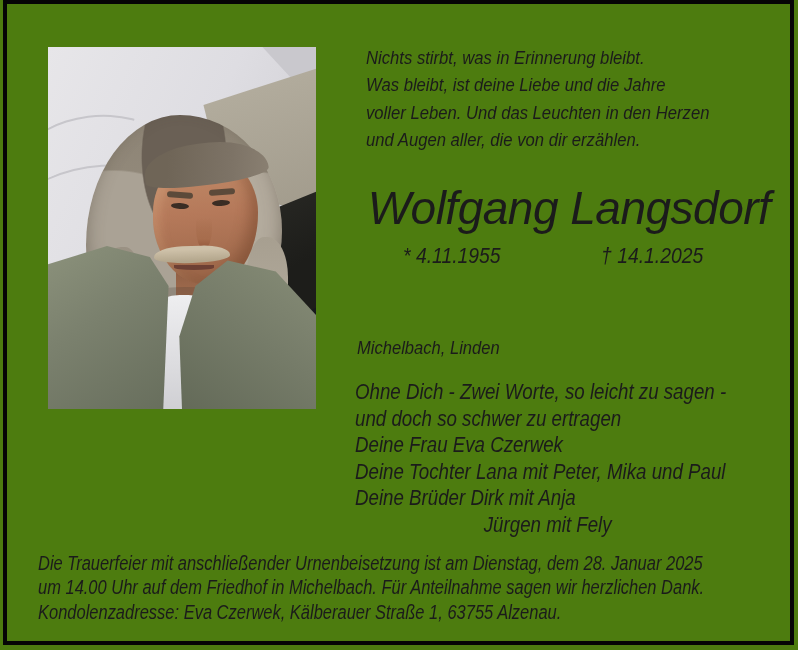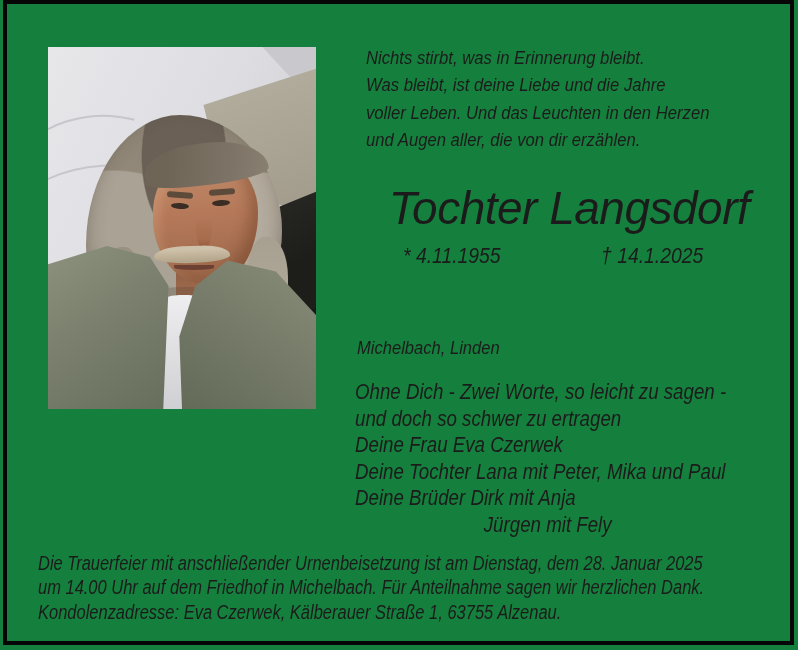--- a/index.html
+++ b/index.html
@@ -1,17 +1,17 @@
 <!DOCTYPE html>
 <html><head>
 <meta charset="utf-8">
 <style>
   html,body{margin:0;padding:0;background:#ffffff;}
   .page{
-    position:relative;width:798px;height:650px;background:#15803d;
+    position:relative;width:798px;height:650px;background:#4d7c0f;
     font-family:"Liberation Sans", sans-serif;font-style:italic;color:#1b1b1b;
     overflow:hidden;
   }
   
   .frame{
     position:absolute;left:3px;top:0;right:4px;bottom:5px;
     border:4px solid #050505;pointer-events:none;
   }
 
   
@@ -179,21 +179,21 @@
   </div>
 
   <div class="col">
     <div class="quote">
       <div>Nichts stirbt, was in Erinnerung bleibt.</div>
       <div>Was bleibt, ist deine Liebe und die Jahre</div>
       <div>voller Leben. Und das Leuchten in den Herzen</div>
       <div>und Augen aller, die von dir erzählen.</div>
     </div>
 
-    <div class="name">Tochter Langsdorf</div>
+    <div class="name">Wolfgang Langsdorf</div>
 
     <div class="date birth">* 4.11.1955</div>
     <div class="date death">† 14.1.2025</div>
 
     <div class="location">Michelbach, Linden</div>
 
     <div class="family">
       <div>Ohne Dich - Zwei Worte, so leicht zu sagen -</div>
       <div>und doch so schwer zu ertragen</div>
       <div>Deine Frau Eva Czerwek</div>

